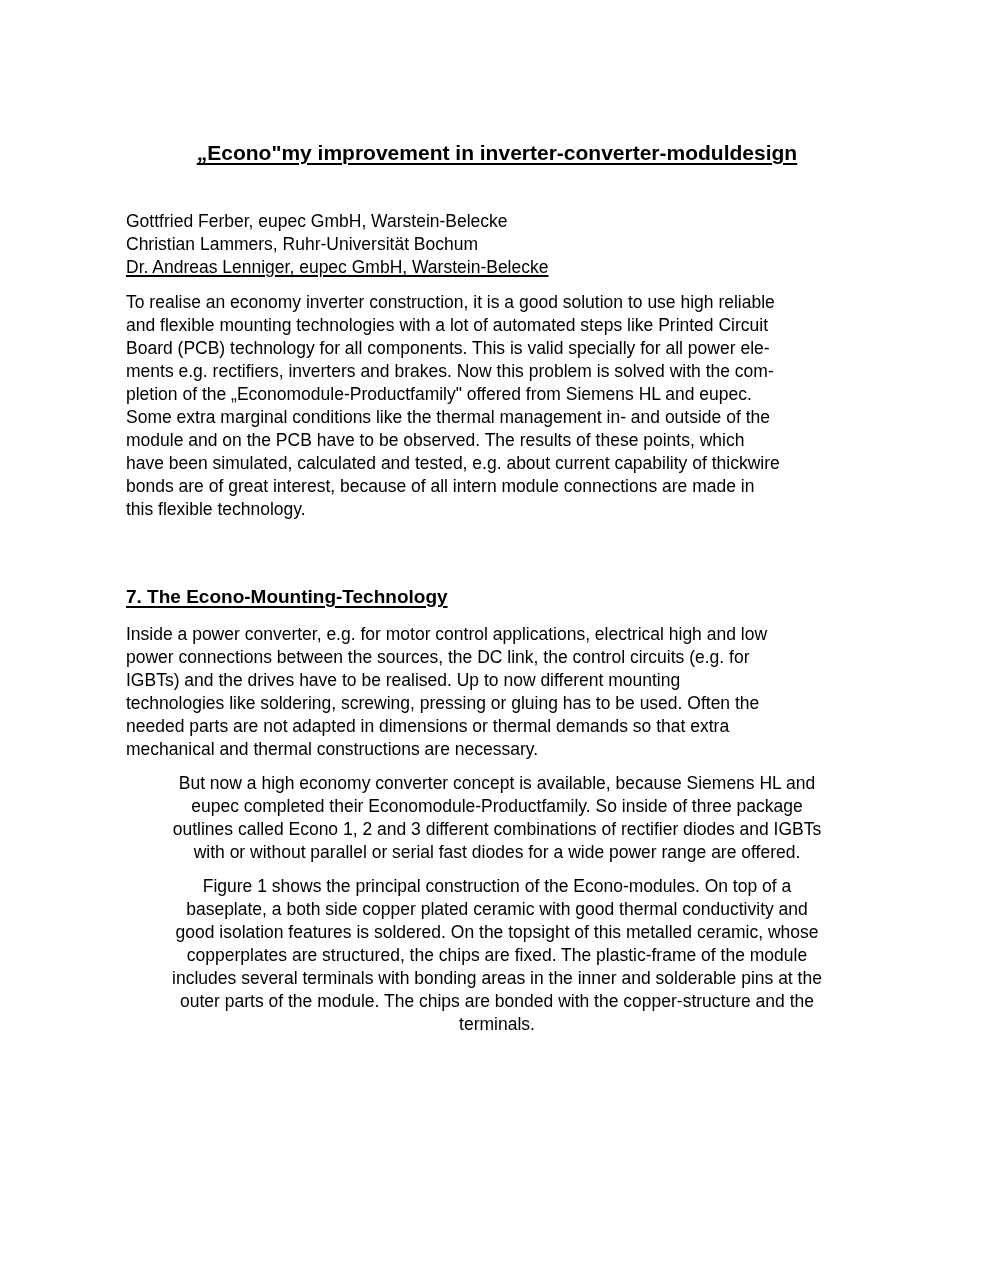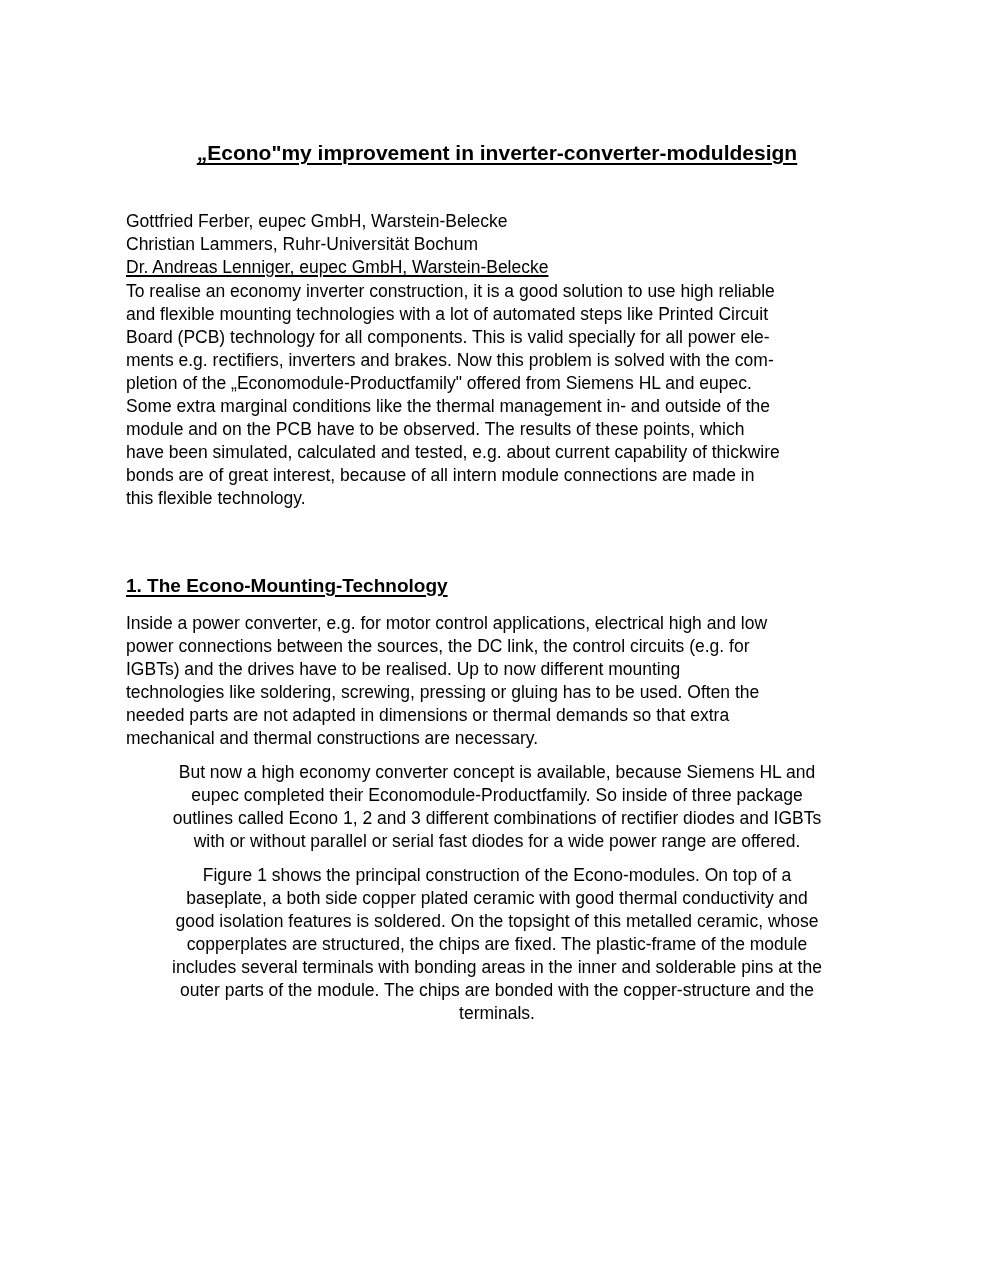--- a/index.html
+++ b/index.html
@@ -60,21 +60,21 @@
   .econo-heading {
     margin-top: 64px;
   }
   .body-text {
     margin: 0;
     font-size: 17.5px;
     line-height: 23px;
     white-space: pre-line;
   }
   .abstract-body {
-    margin-top: 1px;
+    margin-top: 12px;
   }
   .para-first {
     margin-top: 14px;
   }
   .para {
     margin-top: 11px;
     text-align: center;
   }
 </style>
 </head>
@@ -96,21 +96,21 @@
 and flexible mounting technologies with a lot of automated steps like Printed Circuit
 Board (PCB) technology for all components. This is valid specially for all power ele-
 ments e.g. rectifiers, inverters and brakes. Now this problem is solved with the com-
 pletion of the „Economodule-Productfamily" offered from Siemens HL and eupec.
 Some extra marginal conditions like the thermal management in- and outside of the
 module and on the PCB have to be observed. The results of these points, which
 have been simulated, calculated and tested, e.g. about current capability of thickwire
 bonds are of great interest, because of all intern module connections are made in
 this flexible technology.</p>
 
-    <h2 class="section-heading econo-heading">1. The Econo-Mounting-Technology</h2>
+    <h2 class="section-heading econo-heading">7. The Econo-Mounting-Technology</h2>
 
     <p class="body-text para-first">Inside a power converter, e.g. for motor control applications, electrical high and low
 power connections between the sources, the DC link, the control circuits (e.g. for
 IGBTs) and the drives have to be realised. Up to now different mounting
 technologies like soldering, screwing, pressing or gluing has to be used. Often the
 needed parts are not adapted in dimensions or thermal demands so that extra
 mechanical and thermal constructions are necessary.</p>
 
     <p class="body-text para">But now a high economy converter concept is available, because Siemens HL and
 eupec completed their Economodule-Productfamily. So inside of three package

